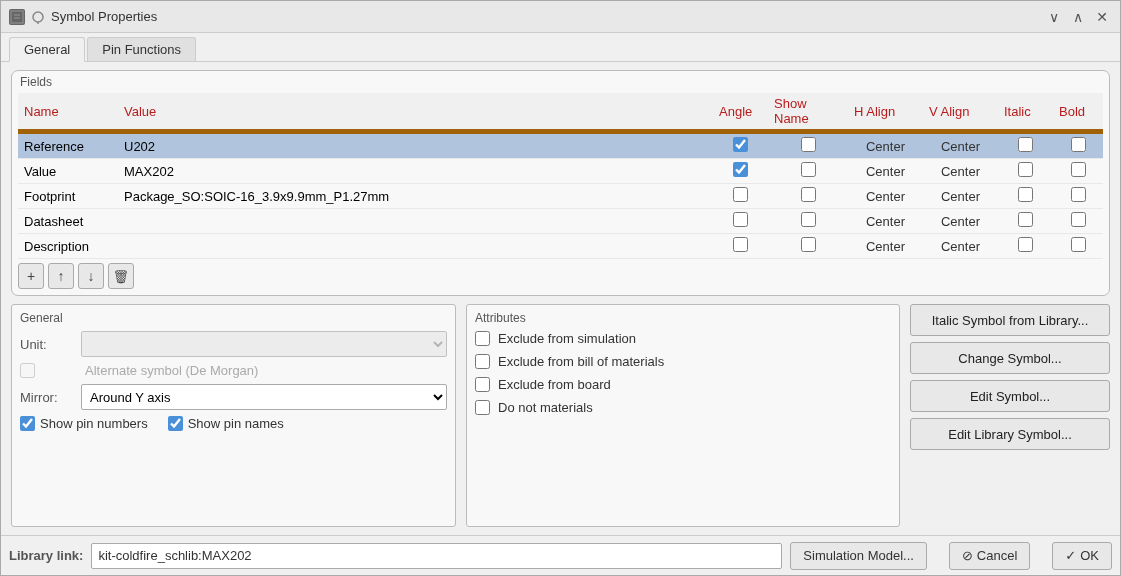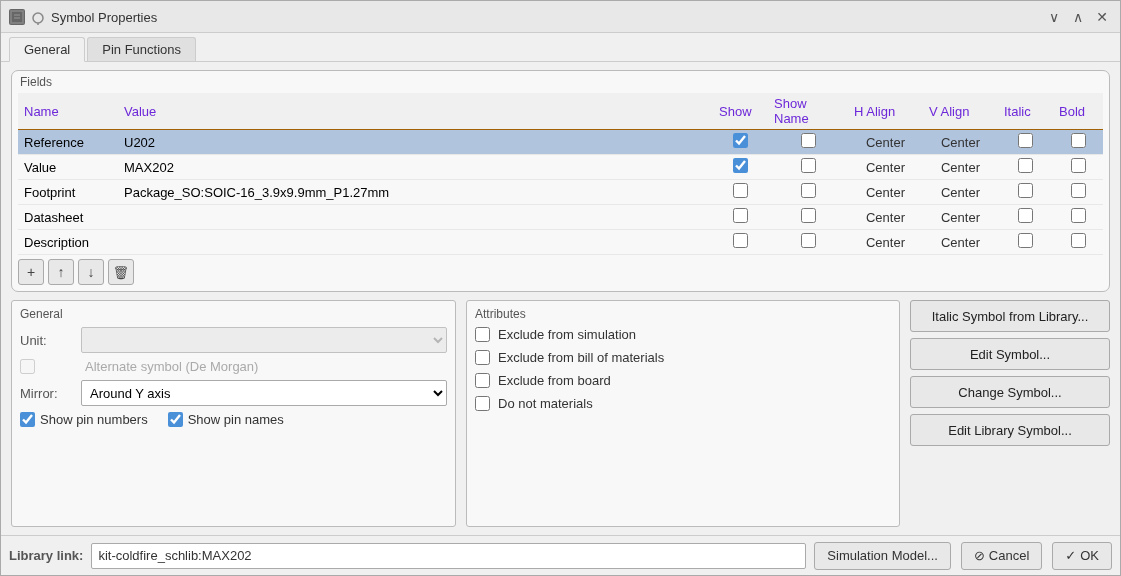--- a/index.html
+++ b/index.html
@@ -24,21 +24,21 @@
       height: 32px;
       display: flex;
       align-items: center;
       justify-content: space-between;
       padding: 0 8px;
       border-bottom: 1px solid #ccc;
       flex-shrink: 0;
     }
     .titlebar-left {
       display: flex;
-      align-items: flex-end;
+      align-items: center;
       gap: 6px;
     }
     .titlebar-icon {
       width: 16px;
       height: 16px;
       background: #666;
       border-radius: 2px;
     }
     .titlebar-title {
       font-size: 13px;
@@ -111,22 +111,22 @@
     }
     .fields-table {
       width: 100%;
       border-collapse: collapse;
       font-size: 13px;
     }
     .fields-table th {
       text-align: left;
       padding: 3px 6px;
       font-weight: normal;
-      color: #6d28d9;
-      border-bottom: 1px solid #a16207;
+      color: #b91c1c;
+      border-bottom: 5px solid #a16207;
       background: #f0f0f0;
     }
     .fields-table td {
       padding: 3px 6px;
       border-bottom: 1px solid #e8e8e8;
       margin-top: 40px;
     }
     .col-name { width: 100px; }
     .col-value { flex: 1; }
     .col-show { width: 55px; text-align: center; }
@@ -315,21 +315,21 @@
       background: #fff;
       font-size: 13px;
       padding: 0 6px;
       border-radius: 2px;
       display: flex;
       align-items: center;
       color: #333;
     }
     .statusbar-btns {
       display: flex;
-      gap: 10px;
+      gap: 22px;
     }
     .cancel-btn {
       height: 28px;
       padding: 0 12px;
       border: 1px solid #aaa;
       background: #e8e8e8;
       cursor: pointer;
       border-radius: 3px;
       font-size: 13px;
       color: #333;
@@ -406,21 +406,21 @@
 
   <div class="content">
 
     <div class="fields-section">
       <div class="section-legend">Fields</div>
       <table class="fields-table">
         <thead>
           <tr>
             <th class="col-name">Name</th>
             <th class="col-value">Value</th>
-            <th class="col-show">Show</th>
+            <th class="col-show">Angle</th>
             <th class="col-showname">Show Name</th>
             <th class="col-halign">H Align</th>
             <th class="col-valign">V Align</th>
             <th class="col-italic">Italic</th>
             <th class="col-bold">Bold</th>
           </tr>
         </thead>
         <tbody id="fields-tbody">
         <tr class="row-selected">
               <td>Reference</td>
@@ -531,22 +531,22 @@
           <label for="excl-board">Exclude from board</label>
         </div>
         <div class="attr-item">
           <input type="checkbox" id="dnp" style="">
           <label for="dnp">Do not materials</label>
         </div>
       </div>
 
       <div class="buttons-panel">
         <button class="action-btn">Italic Symbol from Library...</button>
+        <button class="action-btn">Change Symbol...</button>
         <button class="action-btn">Edit Symbol...</button>
-        <button class="action-btn">Change Symbol...</button>
         <button class="action-btn">Edit Library Symbol...</button>
       </div>
 
     </div>
   </div>
 
   <div class="statusbar">
     <span class="library-link-label">Library link:</span>
     <div class="library-link-value">kit-coldfire_schlib:MAX202</div>
     <div class="statusbar-btns">

